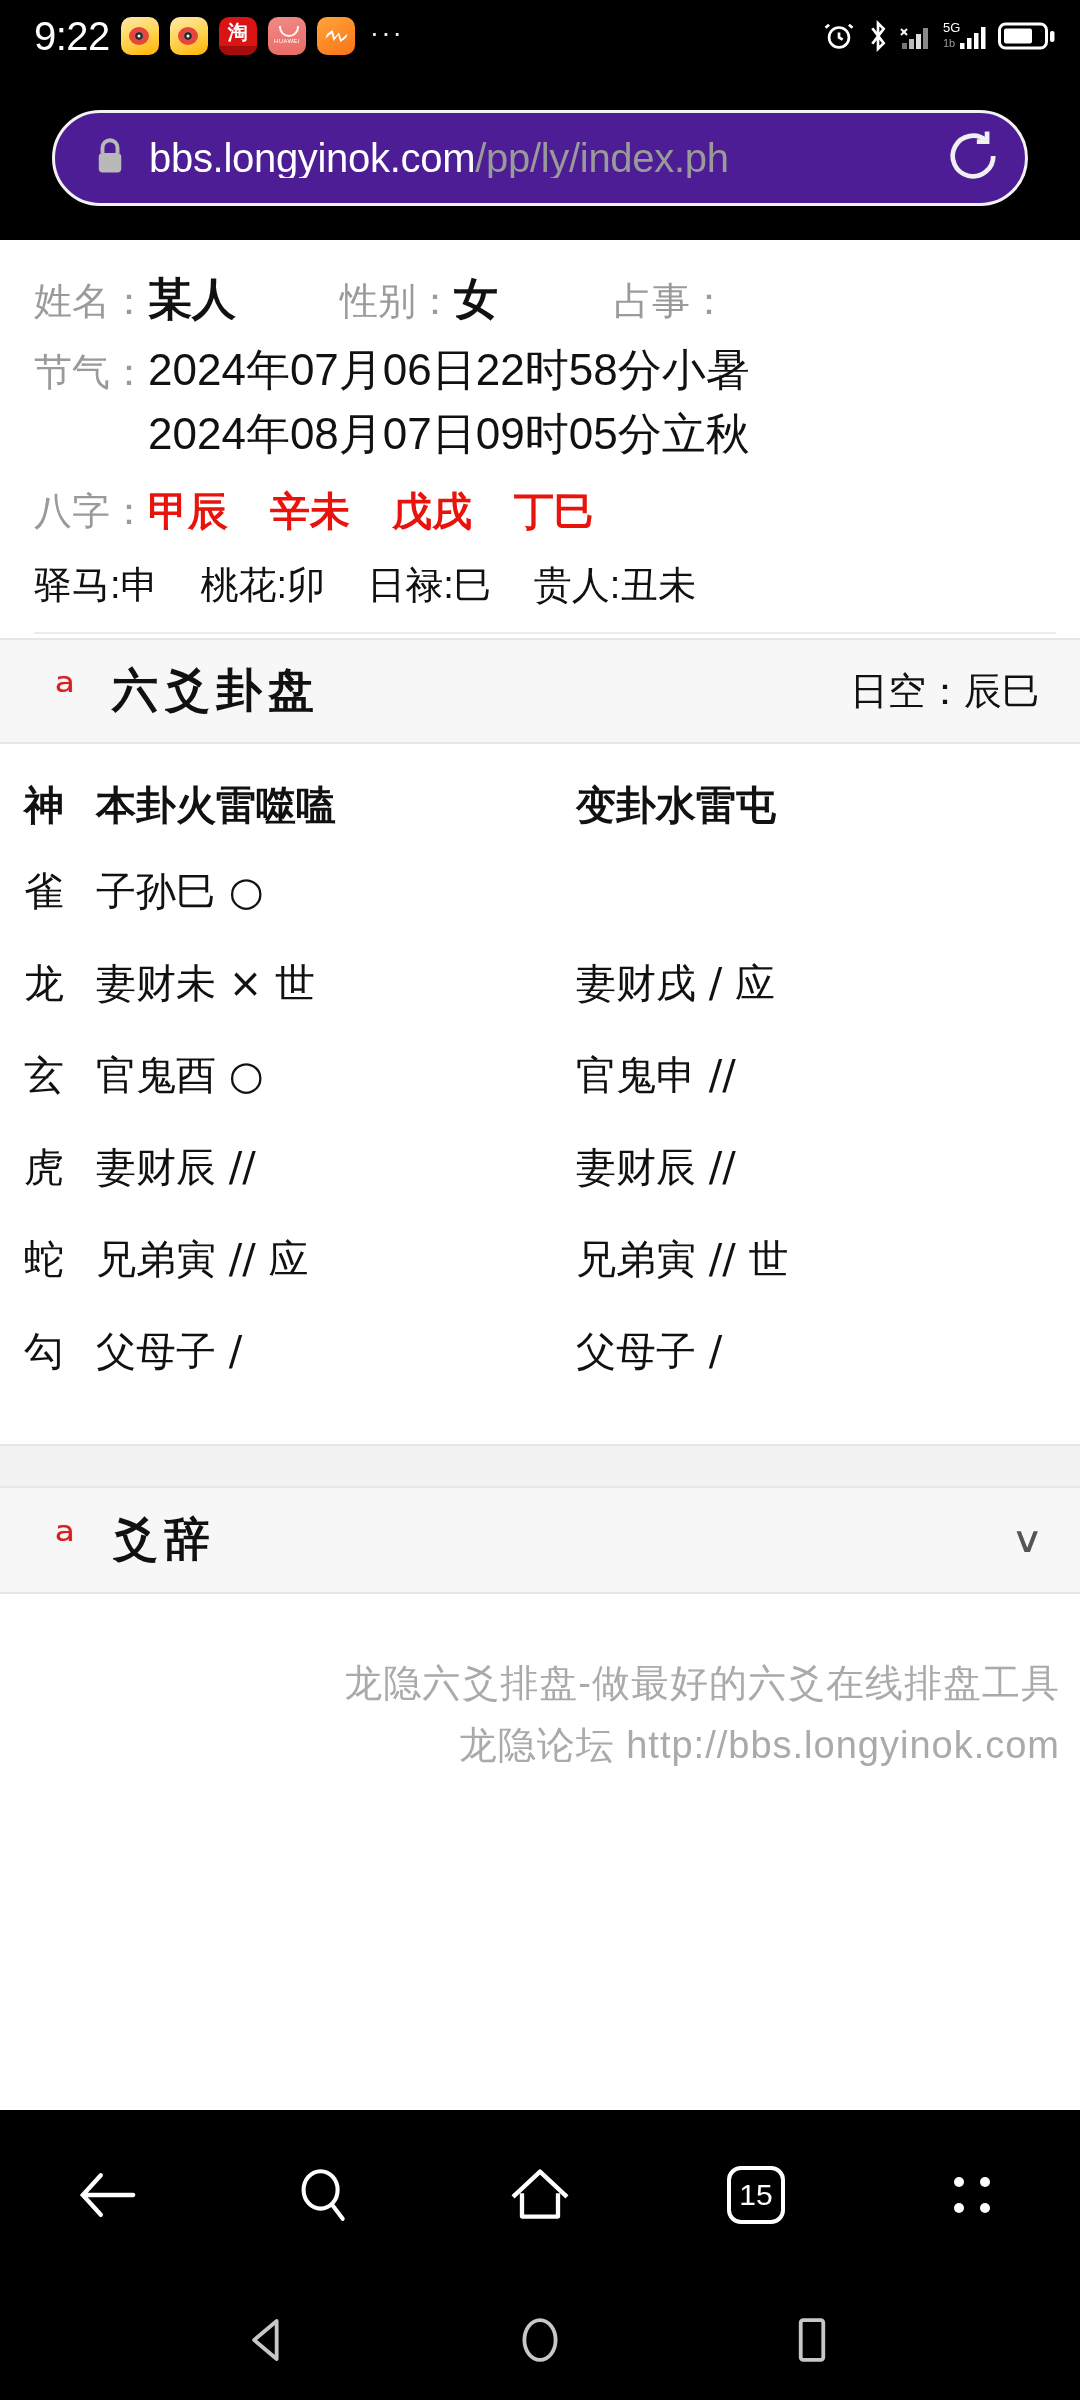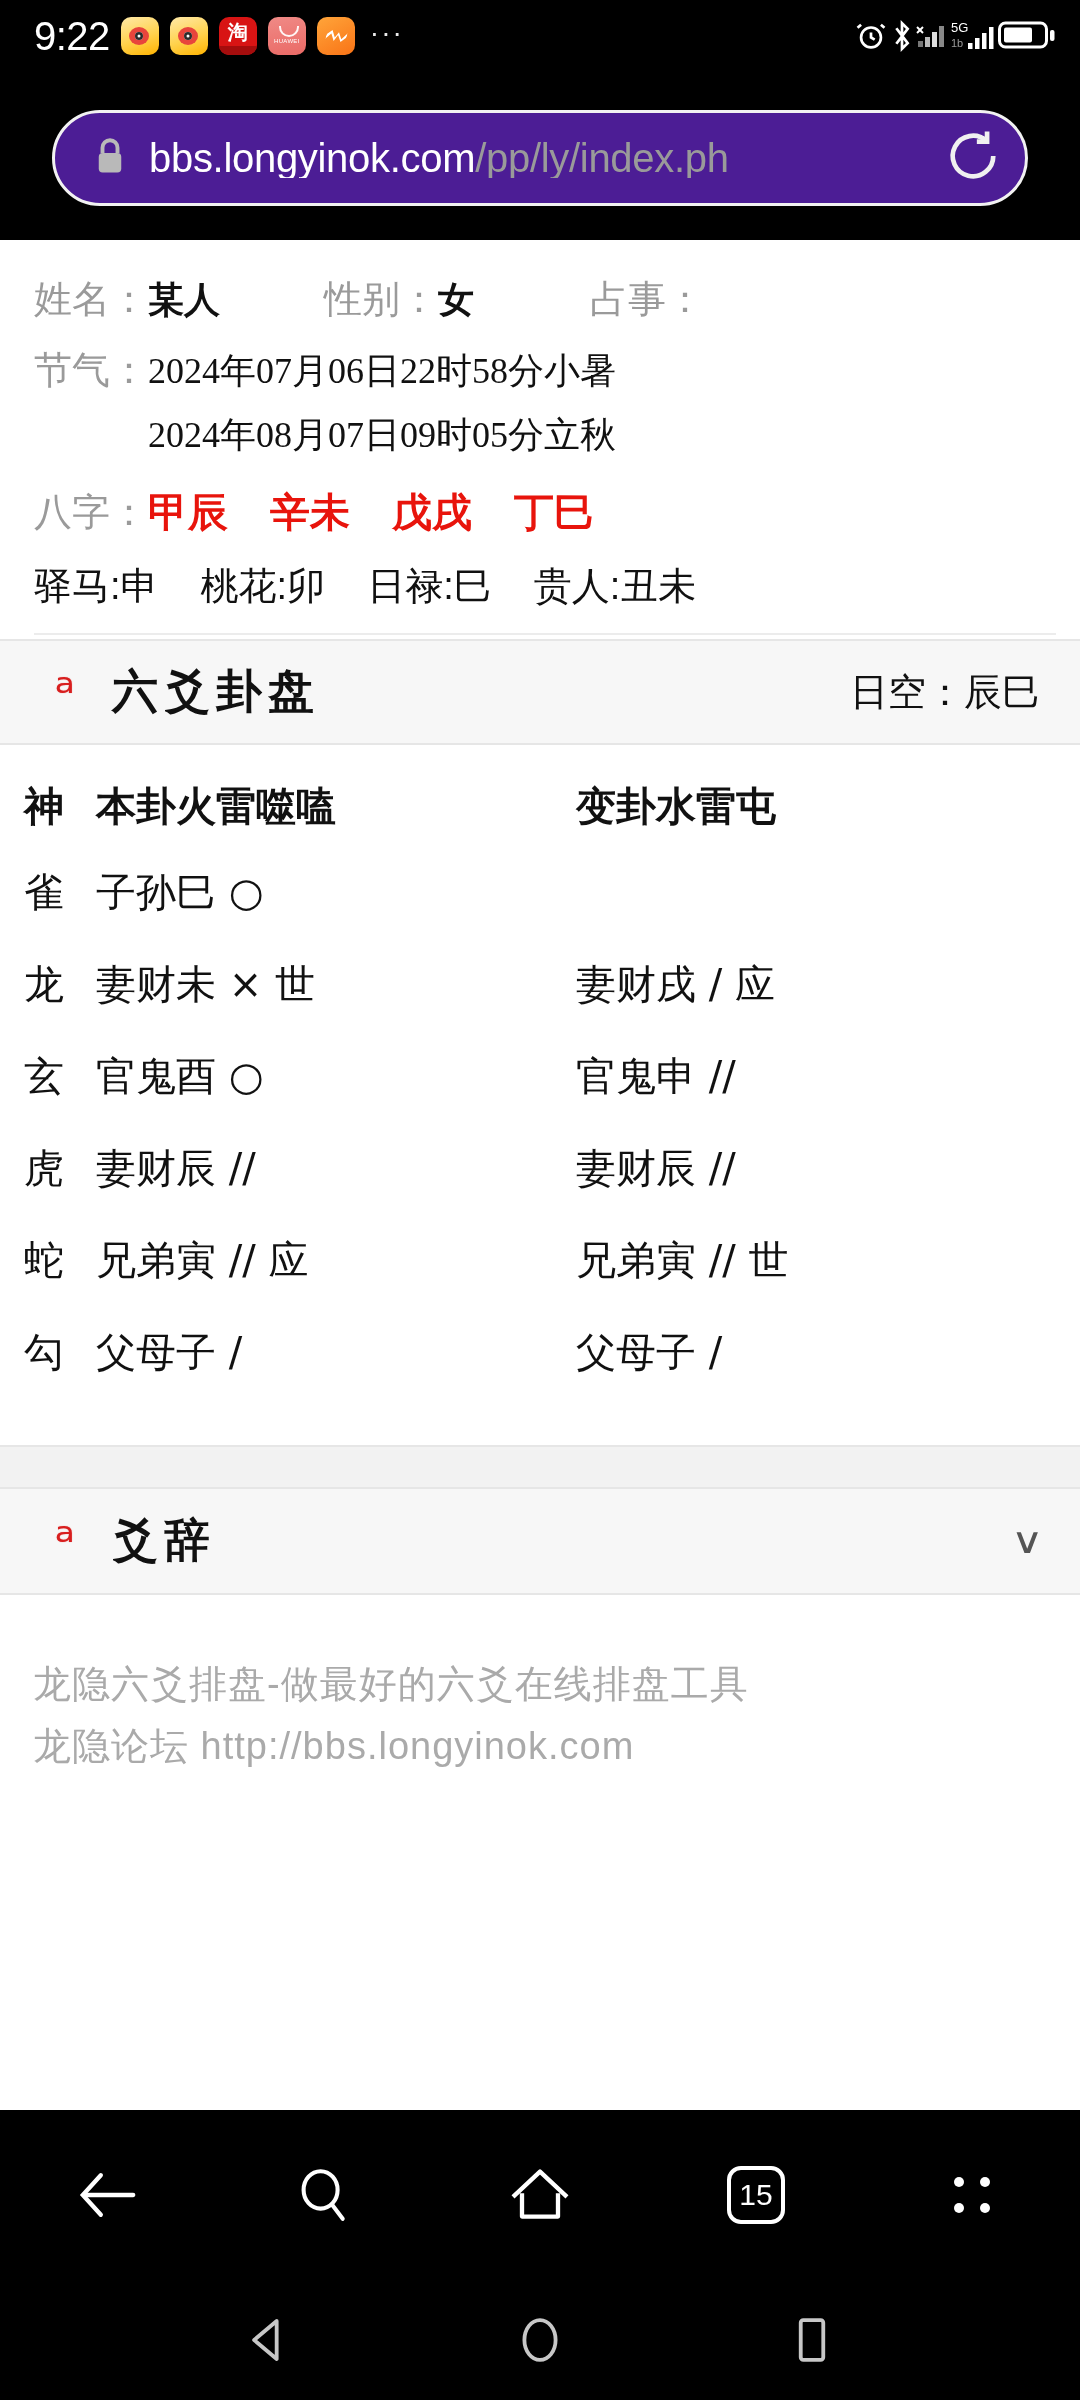--- a/index.html
+++ b/index.html
@@ -35,21 +35,21 @@
   .ai-huawei::before{ content:""; position:absolute; left:11px; top:9px; width:16px; height:9px;
       border-radius:0 0 16px 16px; border:2.5px solid #fff7f6; border-top:none; }
   .ai-huawei::after{ content:"HUAWEI"; position:absolute; left:0; right:0; top:21px;
       font-size:6px; text-align:center; color:#fff; letter-spacing:.3px; }
   .ai-orange { background:linear-gradient(150deg,#ffa53a 0%,#f97316 100%); }
   .ai-orange::before{ content:""; position:absolute; left:9px; top:13px; width:21px; height:12px;
       background:#fff; transform:skewX(-18deg);
       clip-path:polygon(0 35%,22% 0,44% 62%,56% 18%,78% 78%,100% 28%,100% 62%,78% 100%,56% 42%,44% 92%,22% 30%,0 72%); }
   .sb-ellipsis { font-size:28px; letter-spacing:2px; color:#eaeaea; line-height:1;
       margin-left:4px; margin-bottom:6px; }
-  .sb-right { display:flex; gap:1px; }
+  .sb-right { display:flex; align-items:center; gap:9px; }
   .sb-right svg { display:block; }
 
   
   .urlbar-wrap { position:absolute; top:100px; left:0; width:1080px; height:118px; }
   .urlbar {
     position:absolute; left:52px; top:10px; width:976px; height:96px;
     border:3px solid #f2f2f2; border-radius:48px; background:#4c1d95;
     display:flex; align-items:center; padding:0 20px 0 38px;
   }
   .lock { flex:none; margin-right:22px; }
@@ -59,21 +59,21 @@
   .reload { flex:none; margin-left:8px; }
 
   
   .page {
     position:absolute; top:240px; left:0; width:1080px; height:1870px;
     background:#ffffff; color:#111; overflow:hidden;
   }
   .info { padding:26px 24px 4px 34px; }
   .info-row { display:flex; align-items:baseline; margin-bottom:4px; }
   .lbl { color:#9a9a9a; font-size:38px; line-height:66px; flex:none; }
-  .val { color:#111; font-size:36px; line-height:66px;font-family:Liberation Serif, serif; }
+  .val { color:#111; font-size:44px; line-height:66px; }
   .val.b { font-weight:700; }
   .pair { display:flex; align-items:baseline; flex:none; }
   .stack { display:flex; flex-direction:column; }
   .stack .val { line-height:64px; }
   .bazi-row { display:flex; align-items:flex-start; margin-top:12px; }
   .bazi { color:#e8140c; font-size:40px; font-weight:700; line-height:66px; margin-right:42px; }
   .shen-row { display:flex; align-items:baseline; font-size:38px; line-height:66px;
               color:#111; margin-top:8px; gap:42px; }
 
   hr.sep { border:none; border-top:2px solid #ececec; margin:14px 0 0 0; }
@@ -101,21 +101,21 @@
   .c-main { width:480px; flex:none; font-size:40px; color:#111; white-space:nowrap; }
   .c-chg { flex:1; font-size:40px; color:#111; white-space:nowrap; }
   .hex-row.head .c-god,
   .hex-row.head .c-main,
   .hex-row.head .c-chg { font-weight:700; }
   .mark { font-family:"DejaVu Sans",sans-serif; }
 
   .gap { height:44px; background:#f2f2f2; border-top:2px solid #e6e6e6;
          border-bottom:2px solid #e6e6e6; }
 
-  .footer { text-align:left; padding:58px 20px 0 33px; }
+  .footer { text-align:right; padding:58px 20px 0 33px; }
   .footer div { color:#aaaaaa; font-size:38px; line-height:62px; letter-spacing:1px; }
 
   
   .bnav { position:absolute; top:2110px; left:0; width:1080px; height:170px;
           background:#000; display:flex; align-items:center; }
   .bnav-item { flex:1; display:flex; align-items:center; justify-content:center; height:170px; }
   .tabcount { width:58px; height:58px; border:4px solid #fff; border-radius:14px;
               display:flex; align-items:center; justify-content:center;
               color:#fff; font-size:30px; font-weight:500; }
   .dots4 { width:44px; height:44px; position:relative; }

